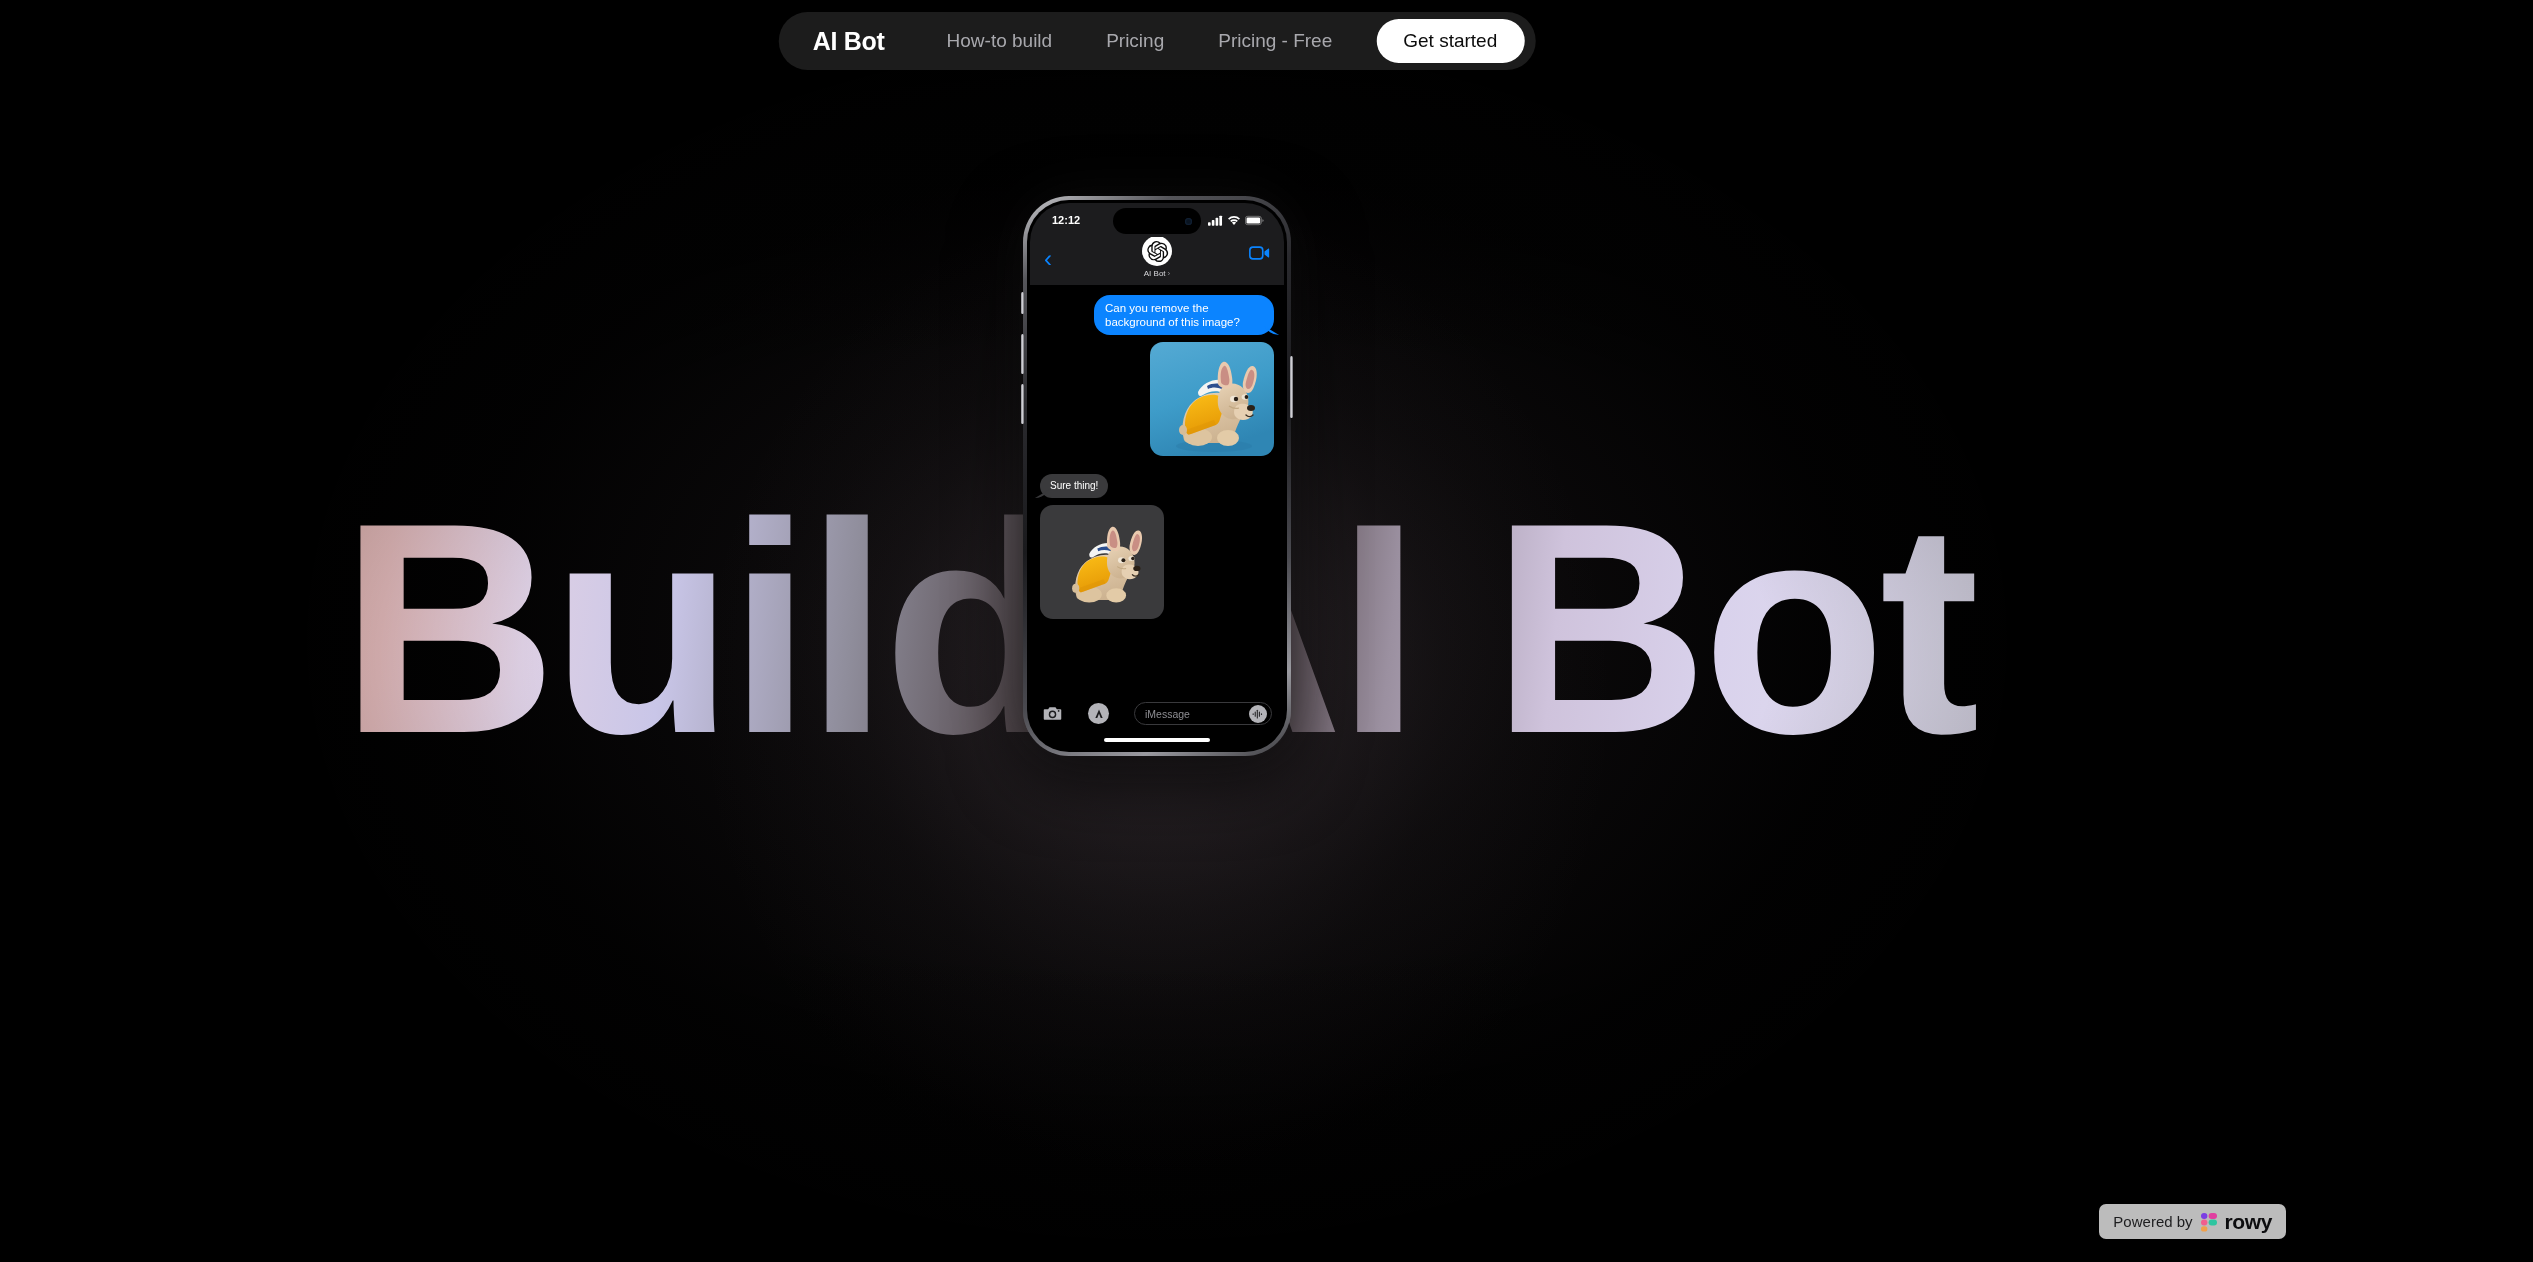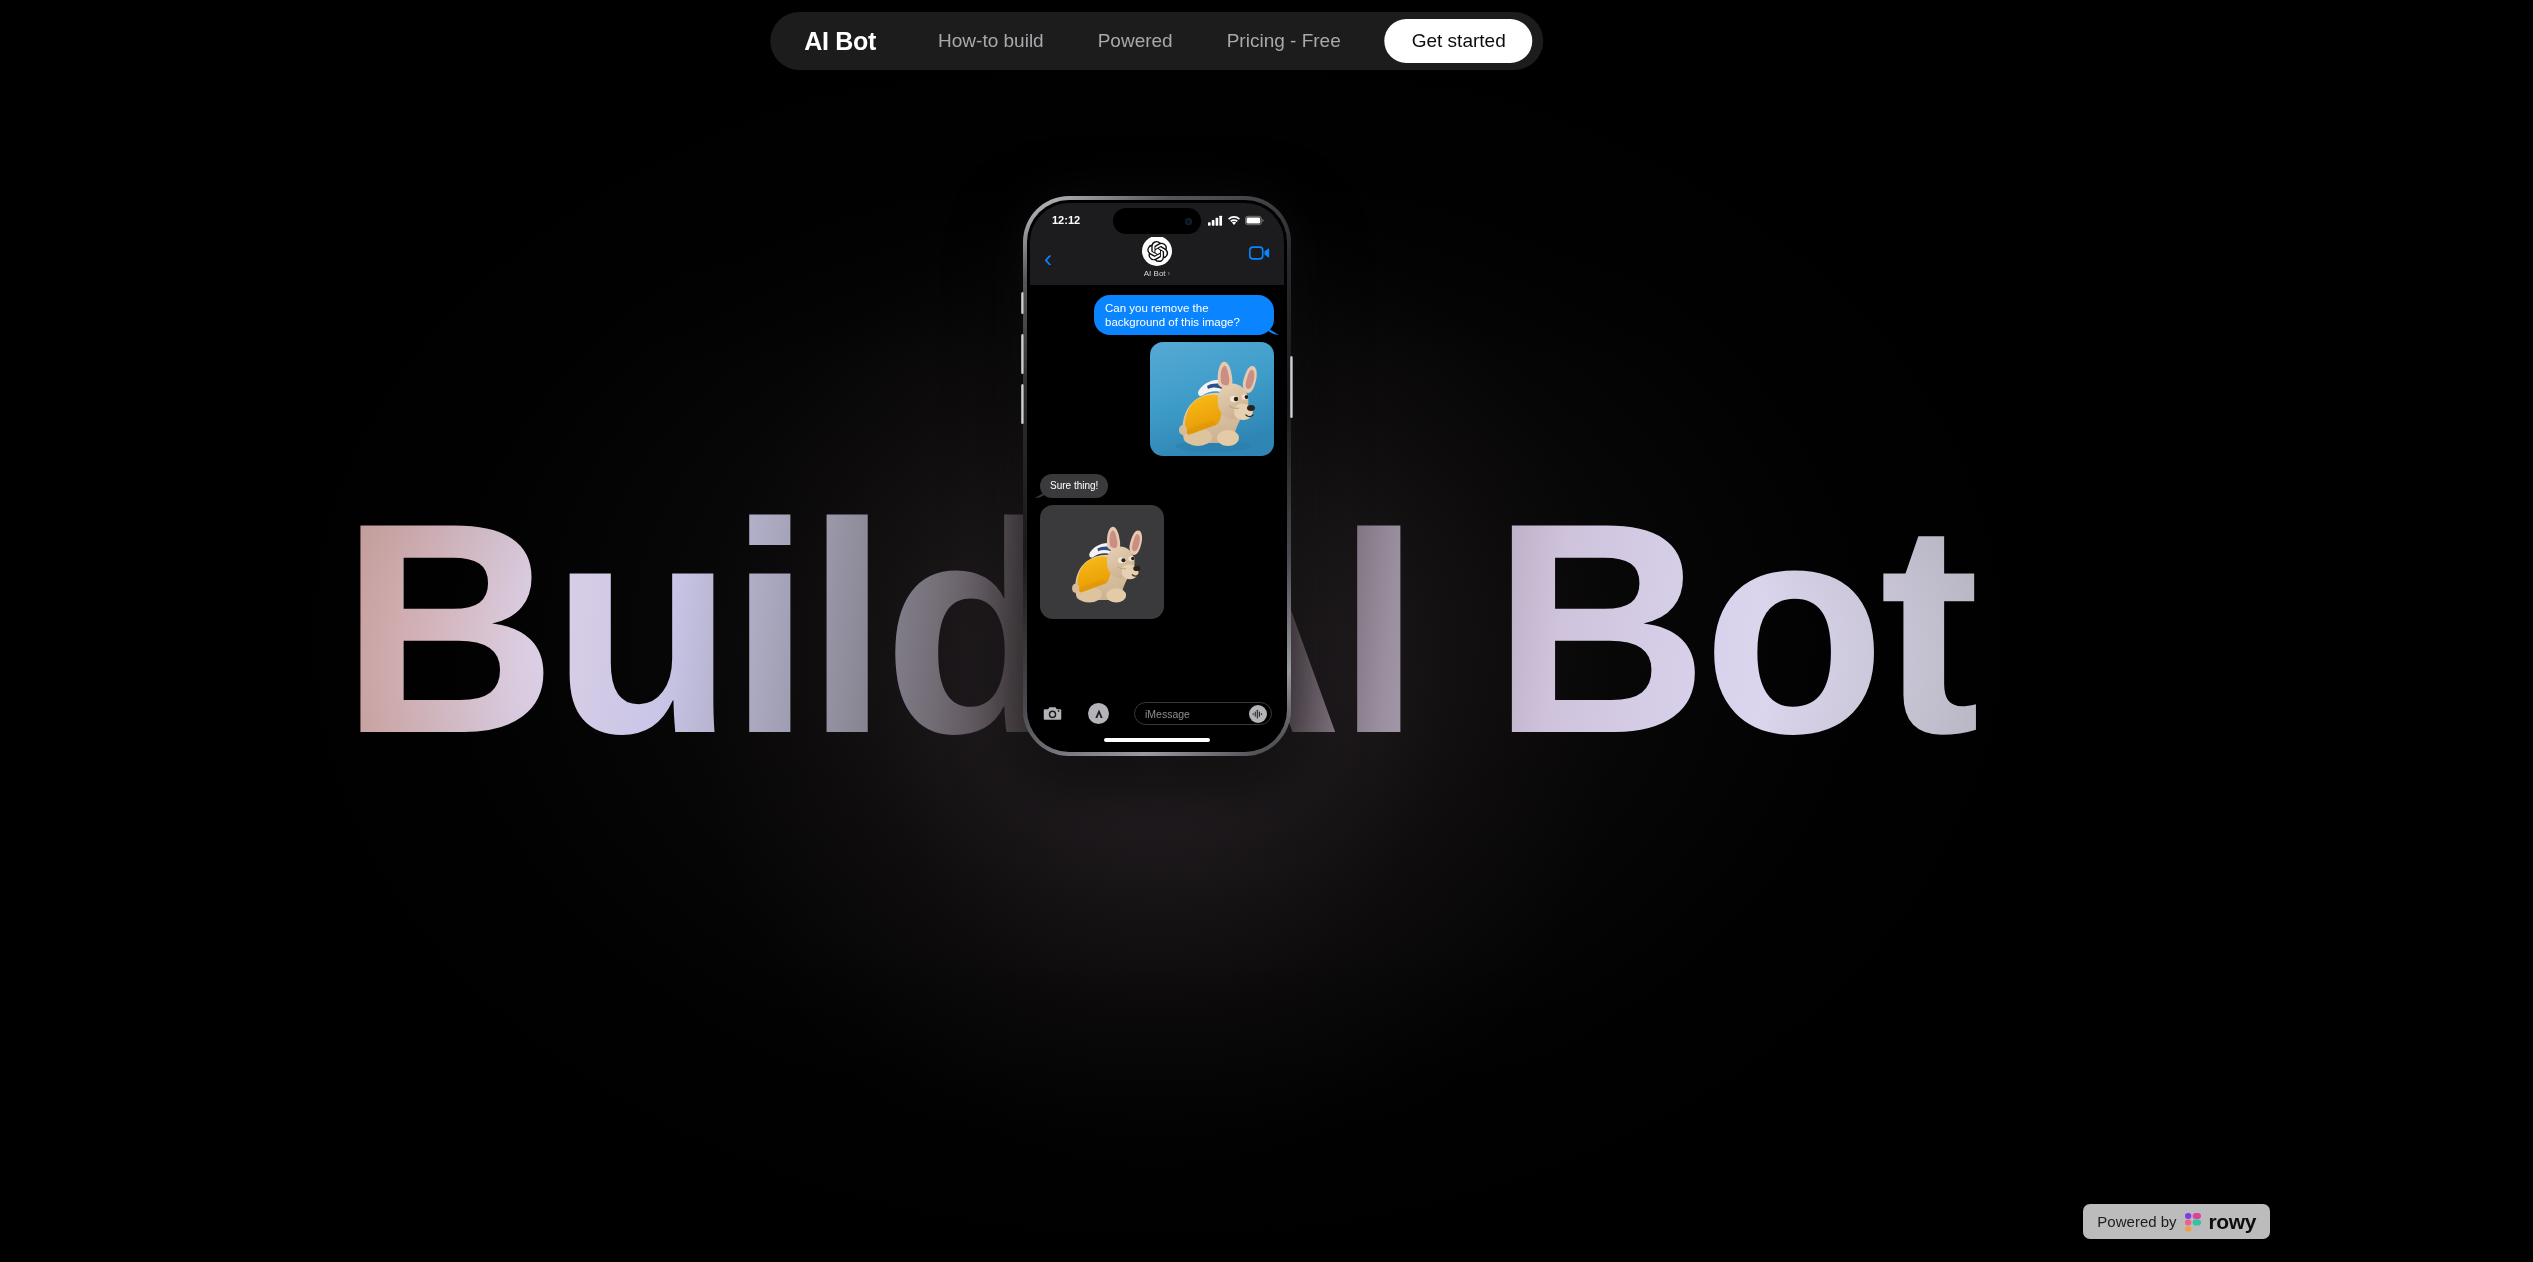--- a/index.html
+++ b/index.html
@@ -210,21 +210,21 @@
     display:flex; align-items:center;
     padding:0 4px 0 10px;
     position:relative;
   }
   .msg-placeholder { color:#8e8e93; font-size:10.5px; flex:1; }
   .wave-btn { width:18px; height:18px; border-radius:50%; background:#b3b3b8; display:flex; align-items:center; justify-content:center; cursor:pointer; }
   .home-ind { width:106px; height:4px; border-radius:2px; background:#fff; margin:9px auto 7px; }
 
   
   .rowy {
-    position:absolute; right:44px; bottom:23px;
+    position:absolute; right:28px; bottom:23px;
     background:#bcbcbc; border-radius:7px;
     height:35px; padding:0 14px;
     display:flex; align-items:center; gap:7px;
     z-index:45; cursor:pointer;
   }
   .rowy-txt { color:#1d1d1f; font-size:15px; }
   .rowy-word { color:#0d0d0f; font-size:21px; font-weight:600; letter-spacing:-0.4px; }
 </style>
 </head>
 <body>
@@ -234,21 +234,21 @@
   <div class="glow-a"></div>
   <div class="glow-b"></div>
 
   <div class="headline">Build AI Bot</div>
 
   <div class="vignette"></div>
 
   <nav class="nav">
     <div class="brand">AI Bot</div>
     <a class="nav-link">How-to build</a>
-    <a class="nav-link">Powered</a>
+    <a class="nav-link">Pricing</a>
     <a class="nav-link">Pricing - Free</a>
     <button class="cta">Get started</button>
   </nav>
 
   <div class="phone-wrap">
     <div class="phone">
 
       <div class="btn-side btn-silent"></div>
       <div class="btn-side btn-volup"></div>
       <div class="btn-side btn-voldn"></div>

